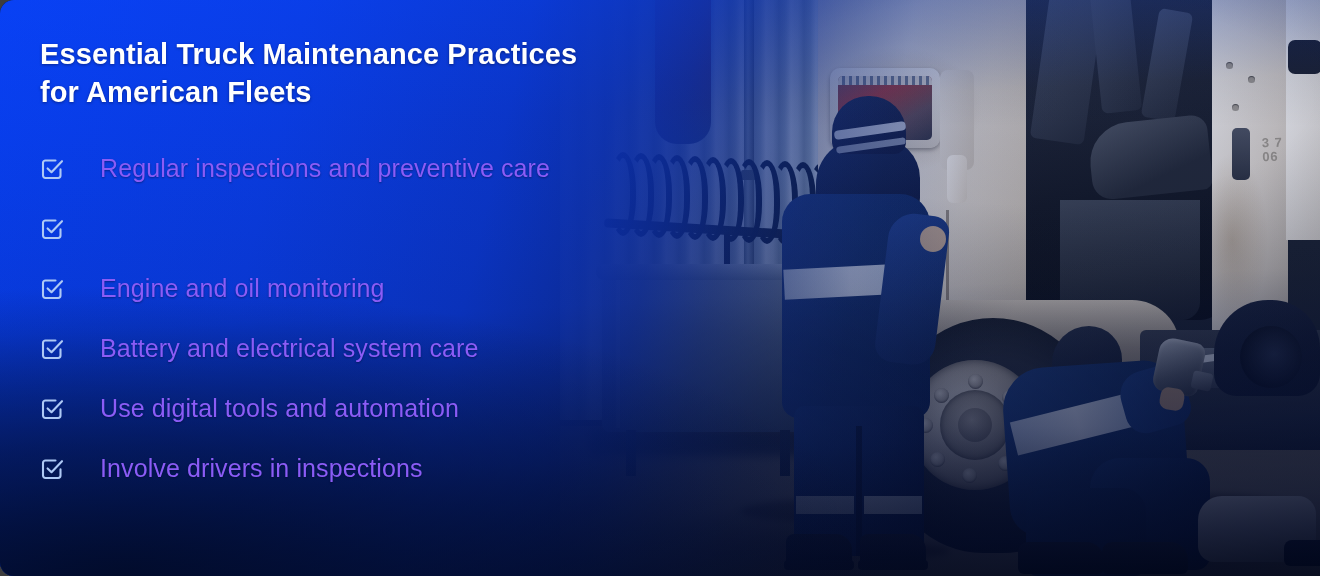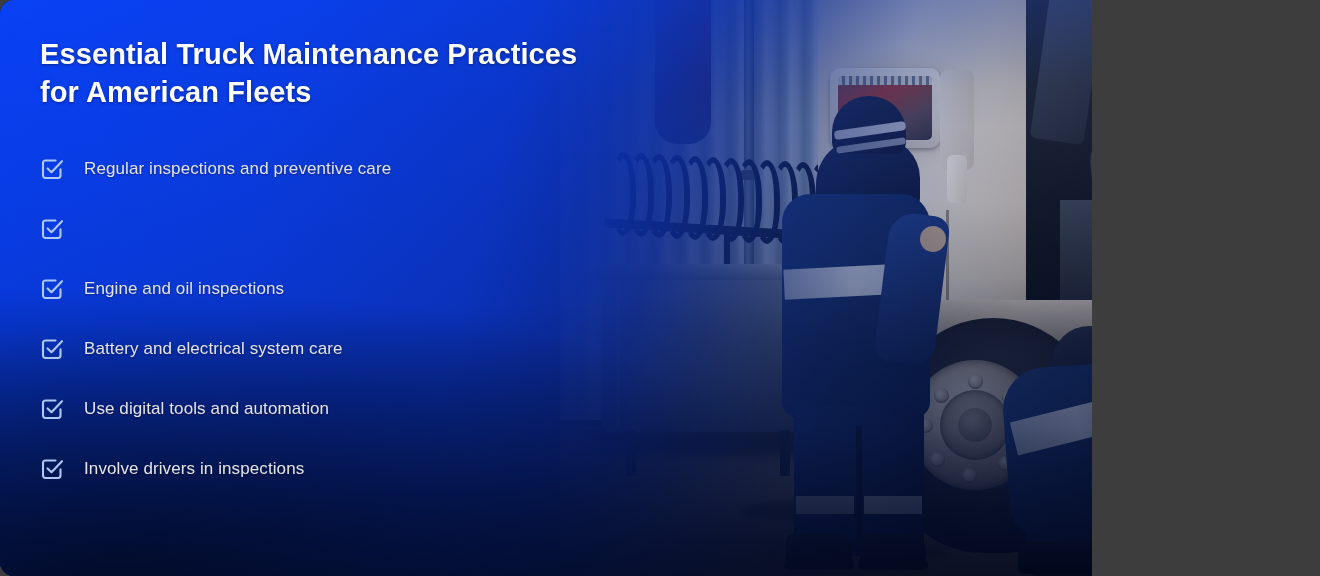--- a/index.html
+++ b/index.html
@@ -8,21 +8,21 @@
   html, body {
     width:1320px; height:576px;
     background:#3d3d3d;
     font-family:"Liberation Sans", sans-serif;
     overflow:hidden;
   }
 
   
   #banner {
     position:relative;
-    width:1092px; height:576px;
+    width:1320px; height:576px;
     overflow:hidden;
     border-radius:14px 0 0 14px;
     background:#0a1b3d;
   }
 
   
   #photo {
     position:absolute; inset:0;
     background:#1d222b;
     overflow:hidden;
@@ -483,22 +483,22 @@
     text-shadow:0 1px 3px rgba(0,8,40,.45);
   }
   #checklist { margin-top:27px; }
   .row {
     display:flex; align-items:center;
     height:60px;
   }
   .cb { width:24px; height:24px; flex:0 0 24px; position:relative; }
   .cb svg { display:block; width:24px; height:24px; overflow:visible; }
   .row-label {
-    margin-left:20px;
-    font-size:17px; color:#e5e5e5; font-weight:400;
+    margin-left:36px;
+    font-size:25px; color:#8b5cf6; font-weight:400;
     letter-spacing:.1px; white-space:nowrap;
     text-shadow:0 1px 2px rgba(0,6,30,.4);
   }
 </style>
 </head>
 <body>
 
 <div id="banner">
 
   <div id="photo">
@@ -659,21 +659,21 @@
             </svg>
           </span>
         </div>
         <div class="row">
           <span class="cb">
             <svg viewBox="0 0 24 24" fill="none" stroke="#aec9f5" stroke-width="2.1" stroke-linecap="round" stroke-linejoin="round">
               <path d="M20.5 12.4V18.6A2.4 2.4 0 0 1 18.1 21H5.4A2.4 2.4 0 0 1 3 18.6V5.9A2.4 2.4 0 0 1 5.4 3.5h10.1"></path>
               <path d="M7.6 11.4l3.9 3.8L22 4.2"></path>
             </svg>
           </span>
-          <span class="row-label">Engine and oil inspections</span>
+          <span class="row-label">Engine and oil monitoring</span>
         </div>
         <div class="row">
           <span class="cb">
             <svg viewBox="0 0 24 24" fill="none" stroke="#aec9f5" stroke-width="2.1" stroke-linecap="round" stroke-linejoin="round">
               <path d="M20.5 12.4V18.6A2.4 2.4 0 0 1 18.1 21H5.4A2.4 2.4 0 0 1 3 18.6V5.9A2.4 2.4 0 0 1 5.4 3.5h10.1"></path>
               <path d="M7.6 11.4l3.9 3.8L22 4.2"></path>
             </svg>
           </span>
           <span class="row-label">Battery and electrical system care</span>
         </div>

